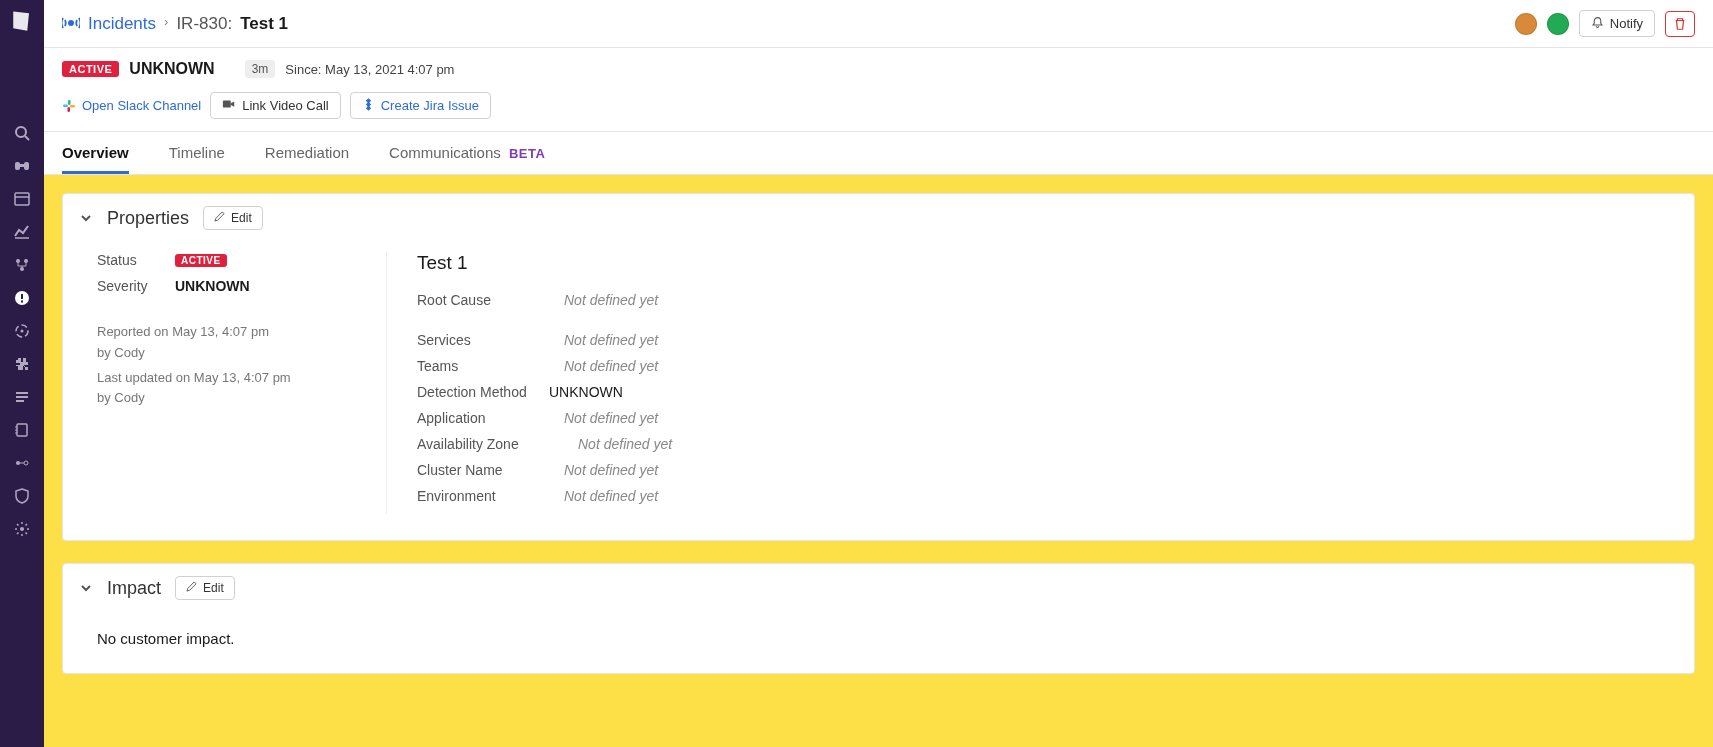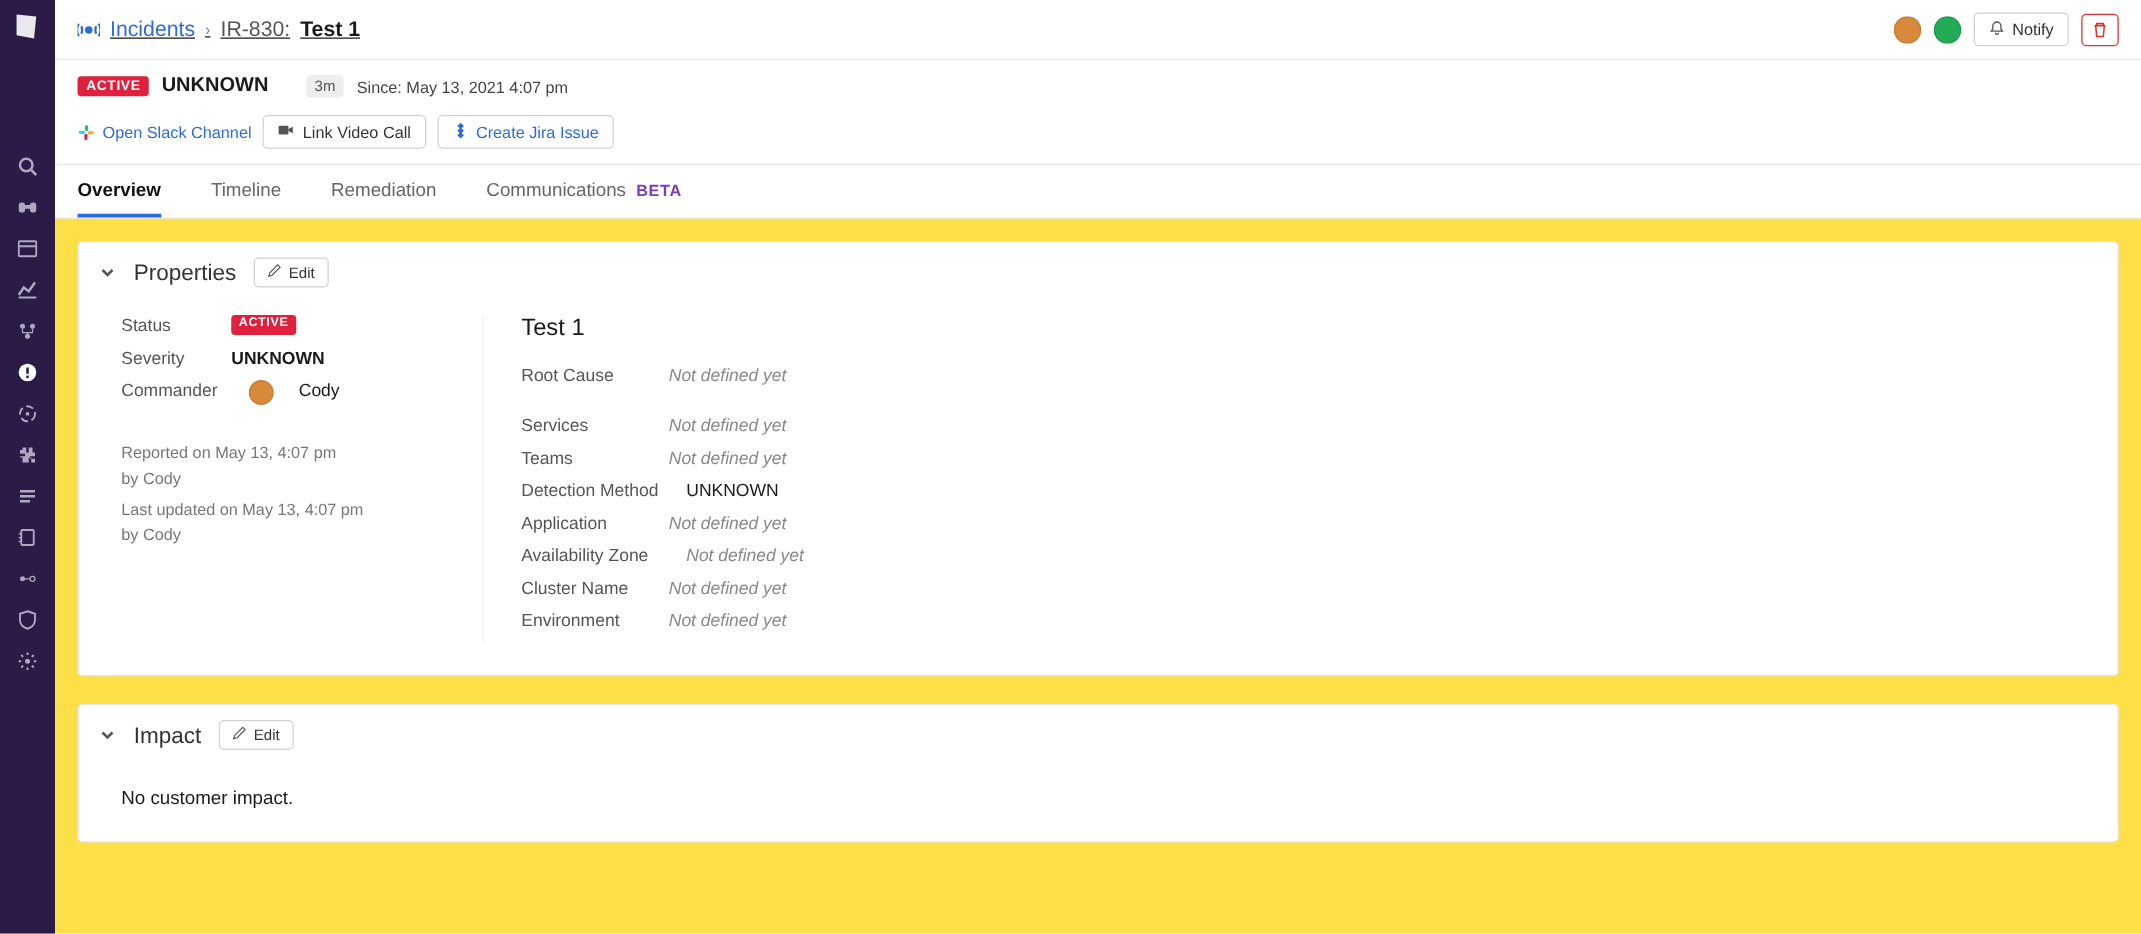--- a/index.html
+++ b/index.html
@@ -33,21 +33,21 @@
   }
   .sidebar .nav-icon.active { color: #fff; }
   .main { flex: 1; display: flex; flex-direction: column; overflow-y: auto; }
   .topbar {
     display: flex;
     justify-content: space-between;
     align-items: center;
     padding: 10px 18px 10px 18px;
     border-bottom: 1px solid #e5e5e5;
   }
-  .breadcrumb { display: flex; align-items: center; gap: 8px; font-size: 17px; text-decoration: underline; }
+  .breadcrumb { display: flex; align-items: flex-start; gap: 8px; font-size: 17px; }
   .breadcrumb .bc-icon { color: #2f6bd8; }
   .breadcrumb a { color: #2f6bd8; text-decoration: none; }
   .breadcrumb .chevron { color: #888; font-size: 13px; }
   .breadcrumb .ir-id { color: #555; }
   .breadcrumb .title { font-weight: 700; }
   .top-actions { display: flex; align-items: center; gap: 10px; }
   .avatar {
     width: 22px; height: 22px; border-radius: 50%;
     background: #d88a3a;
     display:inline-block;
@@ -81,28 +81,28 @@
   .beta { font-size: 13px; font-weight: 700; color: #7b3db8; margin-left: 4px; letter-spacing:.5px;}
   .content { padding: 18px; background: #fde047; flex:1; }
   .card { background: #fff; border: 1px solid #e5e5e5; border-radius: 4px; margin-bottom: 22px; }
   .card-header { display: flex; align-items: center; gap: 14px; padding: 12px 16px; }
   .card-header .chev { color: #666; cursor:pointer; }
   .card-title { font-size: 18px; font-weight: 400; color:#333; }
   .card-body { padding: 10px 24px 26px 34px; }
   .prop-row { display: flex; }
   .prop-left { width: 290px; border-right: 1px solid #eee; }
   .prop-right { flex:1; padding-left: 30px; }
-  .kv { display: flex; gap: 20px; margin-bottom: 10px; font-size: 14px; }
+  .kv { display: flex; align-items: center; gap: 10px; margin-bottom: 10px; font-size: 14px; }
   .kv .k { color: #555; min-width: 68px; }
   .kv .v-bold { font-weight: 700; }
   .meta { font-size: 13px; color: #777; margin-top: 28px; line-height: 1.6; }
   .rtitle { font-size: 19px; font-weight: 500; margin-bottom: 18px; }
   .rkv { display: flex; gap: 16px; margin-bottom: 10px; font-size: 14px; align-items: flex-end; }
   .rkv .k { color: #555; min-width: 102px; }
-  .ndef { color: #888; font-style: italic; }
+  .ndef { color: #888; font-style: italic; margin-left: 29px; }
   .impact-body { padding: 18px 34px 26px 34px; font-size:15px; }
   svg { display:block; }
 </style>
 </head>
 <body>
 
 <div class="sidebar">
   <div class="logo">
     <svg viewBox="0 0 32 32">
         <path fill="#fff" d="M6 4l18 2-2 20-16-3zM12 10l8 1-1 10-7-1z" opacity=".9"></path>
@@ -295,25 +295,20 @@
         <div class="prop-row">
           <div class="prop-left">
             <div class="kv">
               <span class="k">Status</span>
               <span class="badge-active" style="font-size:10px;padding:1px 6px">ACTIVE</span>
             </div>
             <div class="kv">
               <span class="k">Severity</span>
               <span class="v-bold">UNKNOWN</span>
             </div>
-            <div class="kv">
-              <span class="k" style="min-width:82px">Commander</span>
-              <span class="avatar" style="width:20px;height:20px"></span>
-              <span>Cody</span>
-            </div>
             <div class="meta">
               <div>Reported on May 13, 4:07 pm</div>
               <div>by Cody</div>
               <div style="margin-top:4px">Last updated on May 13, 4:07 pm</div>
               <div>by Cody</div>
             </div>
           </div>
           <div class="prop-right">
             <div class="rtitle">Test 1</div>
             <div class="rkv">

